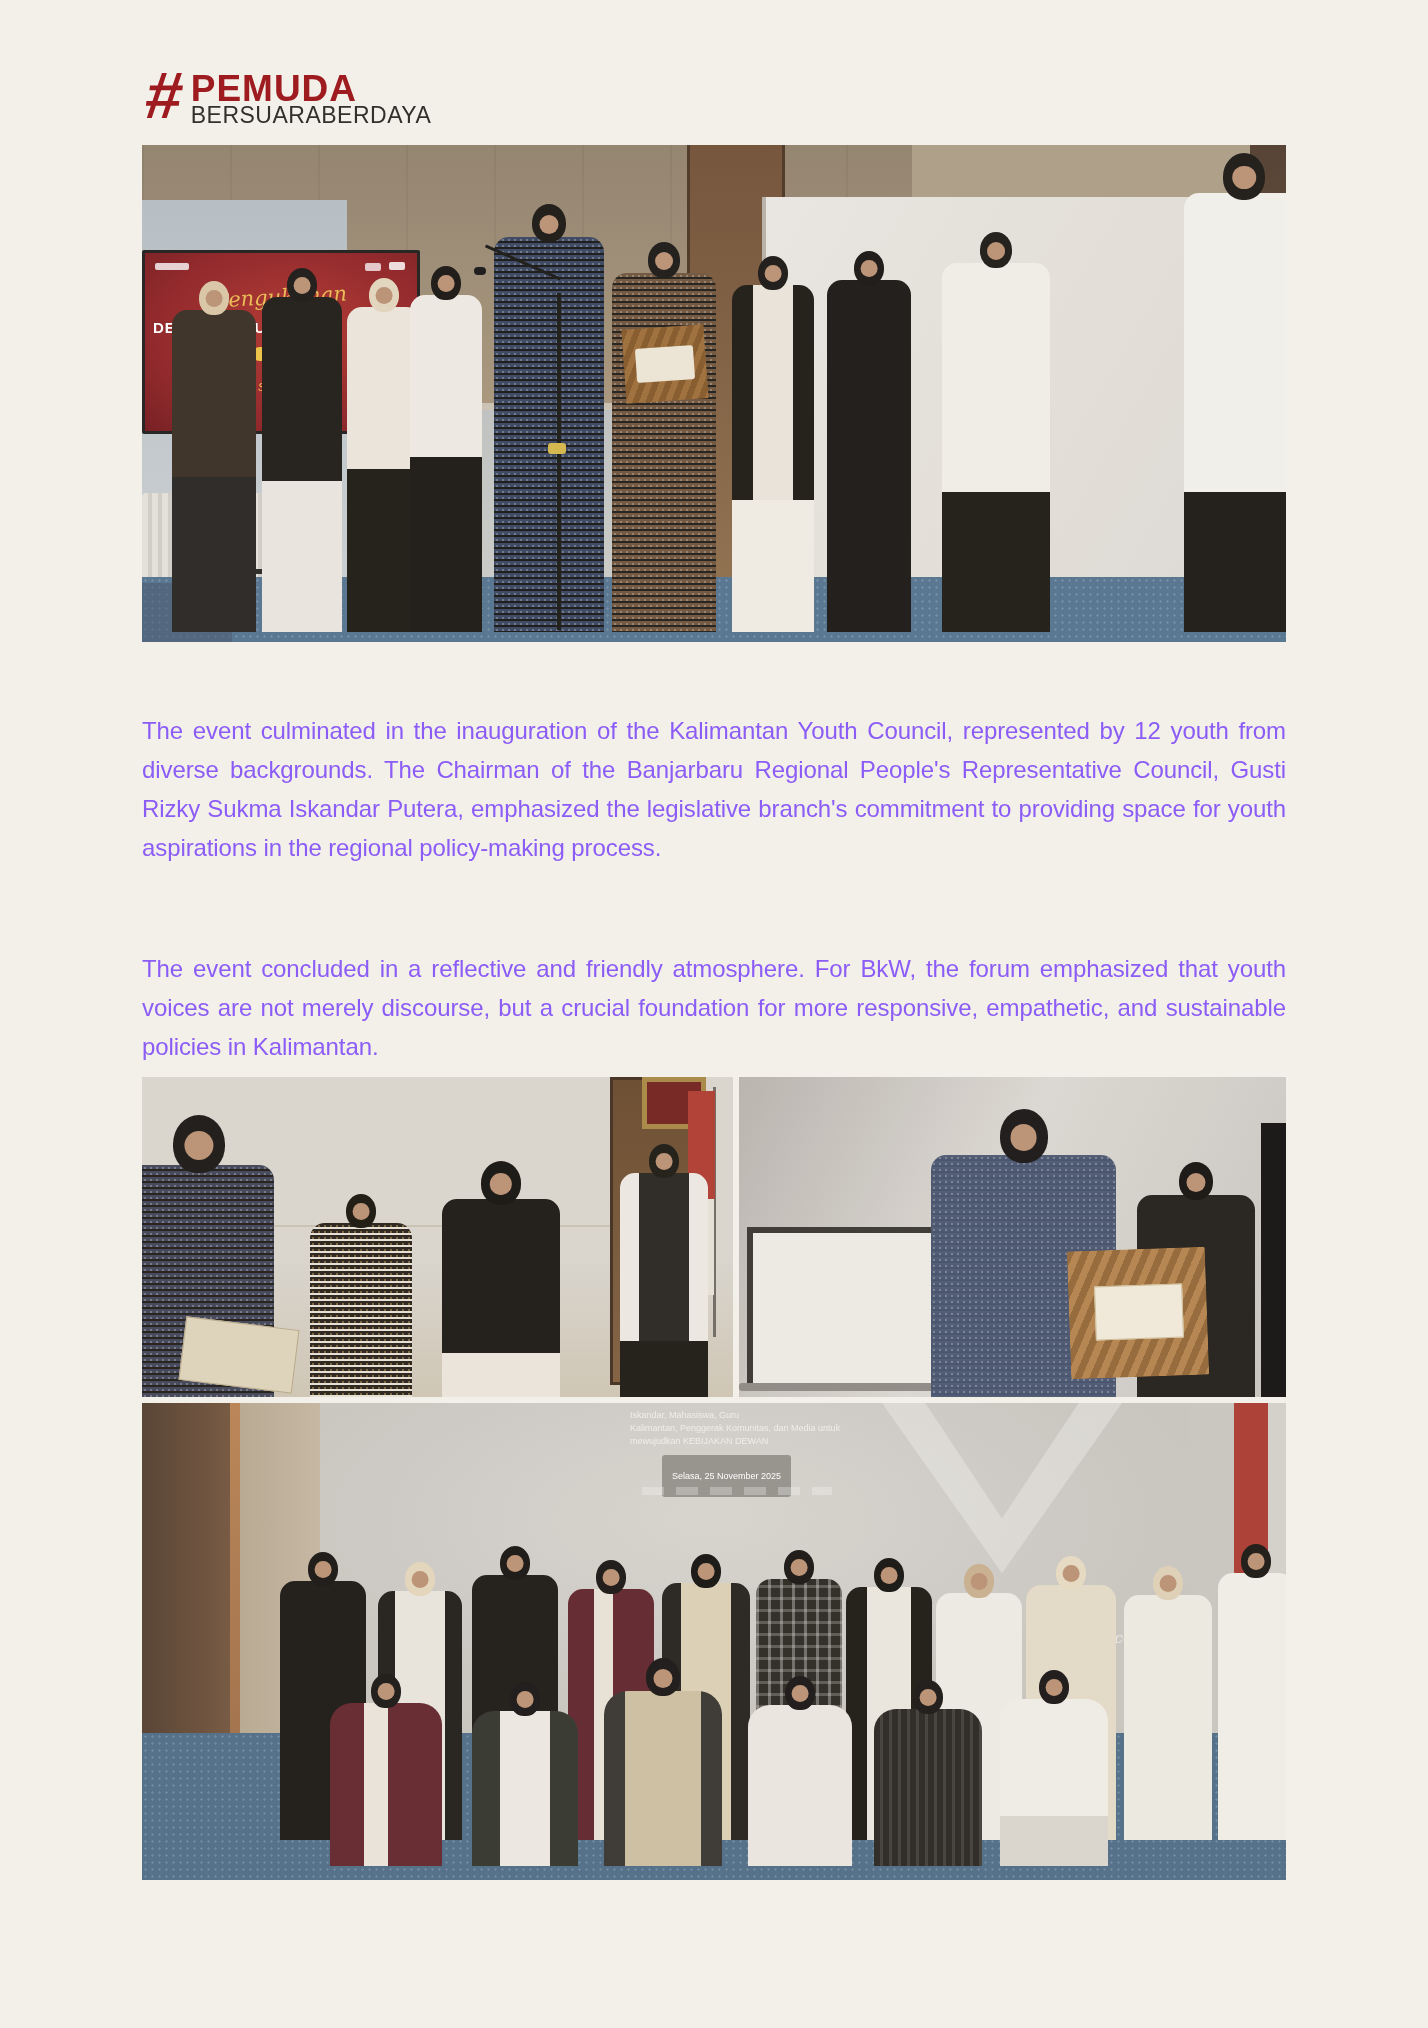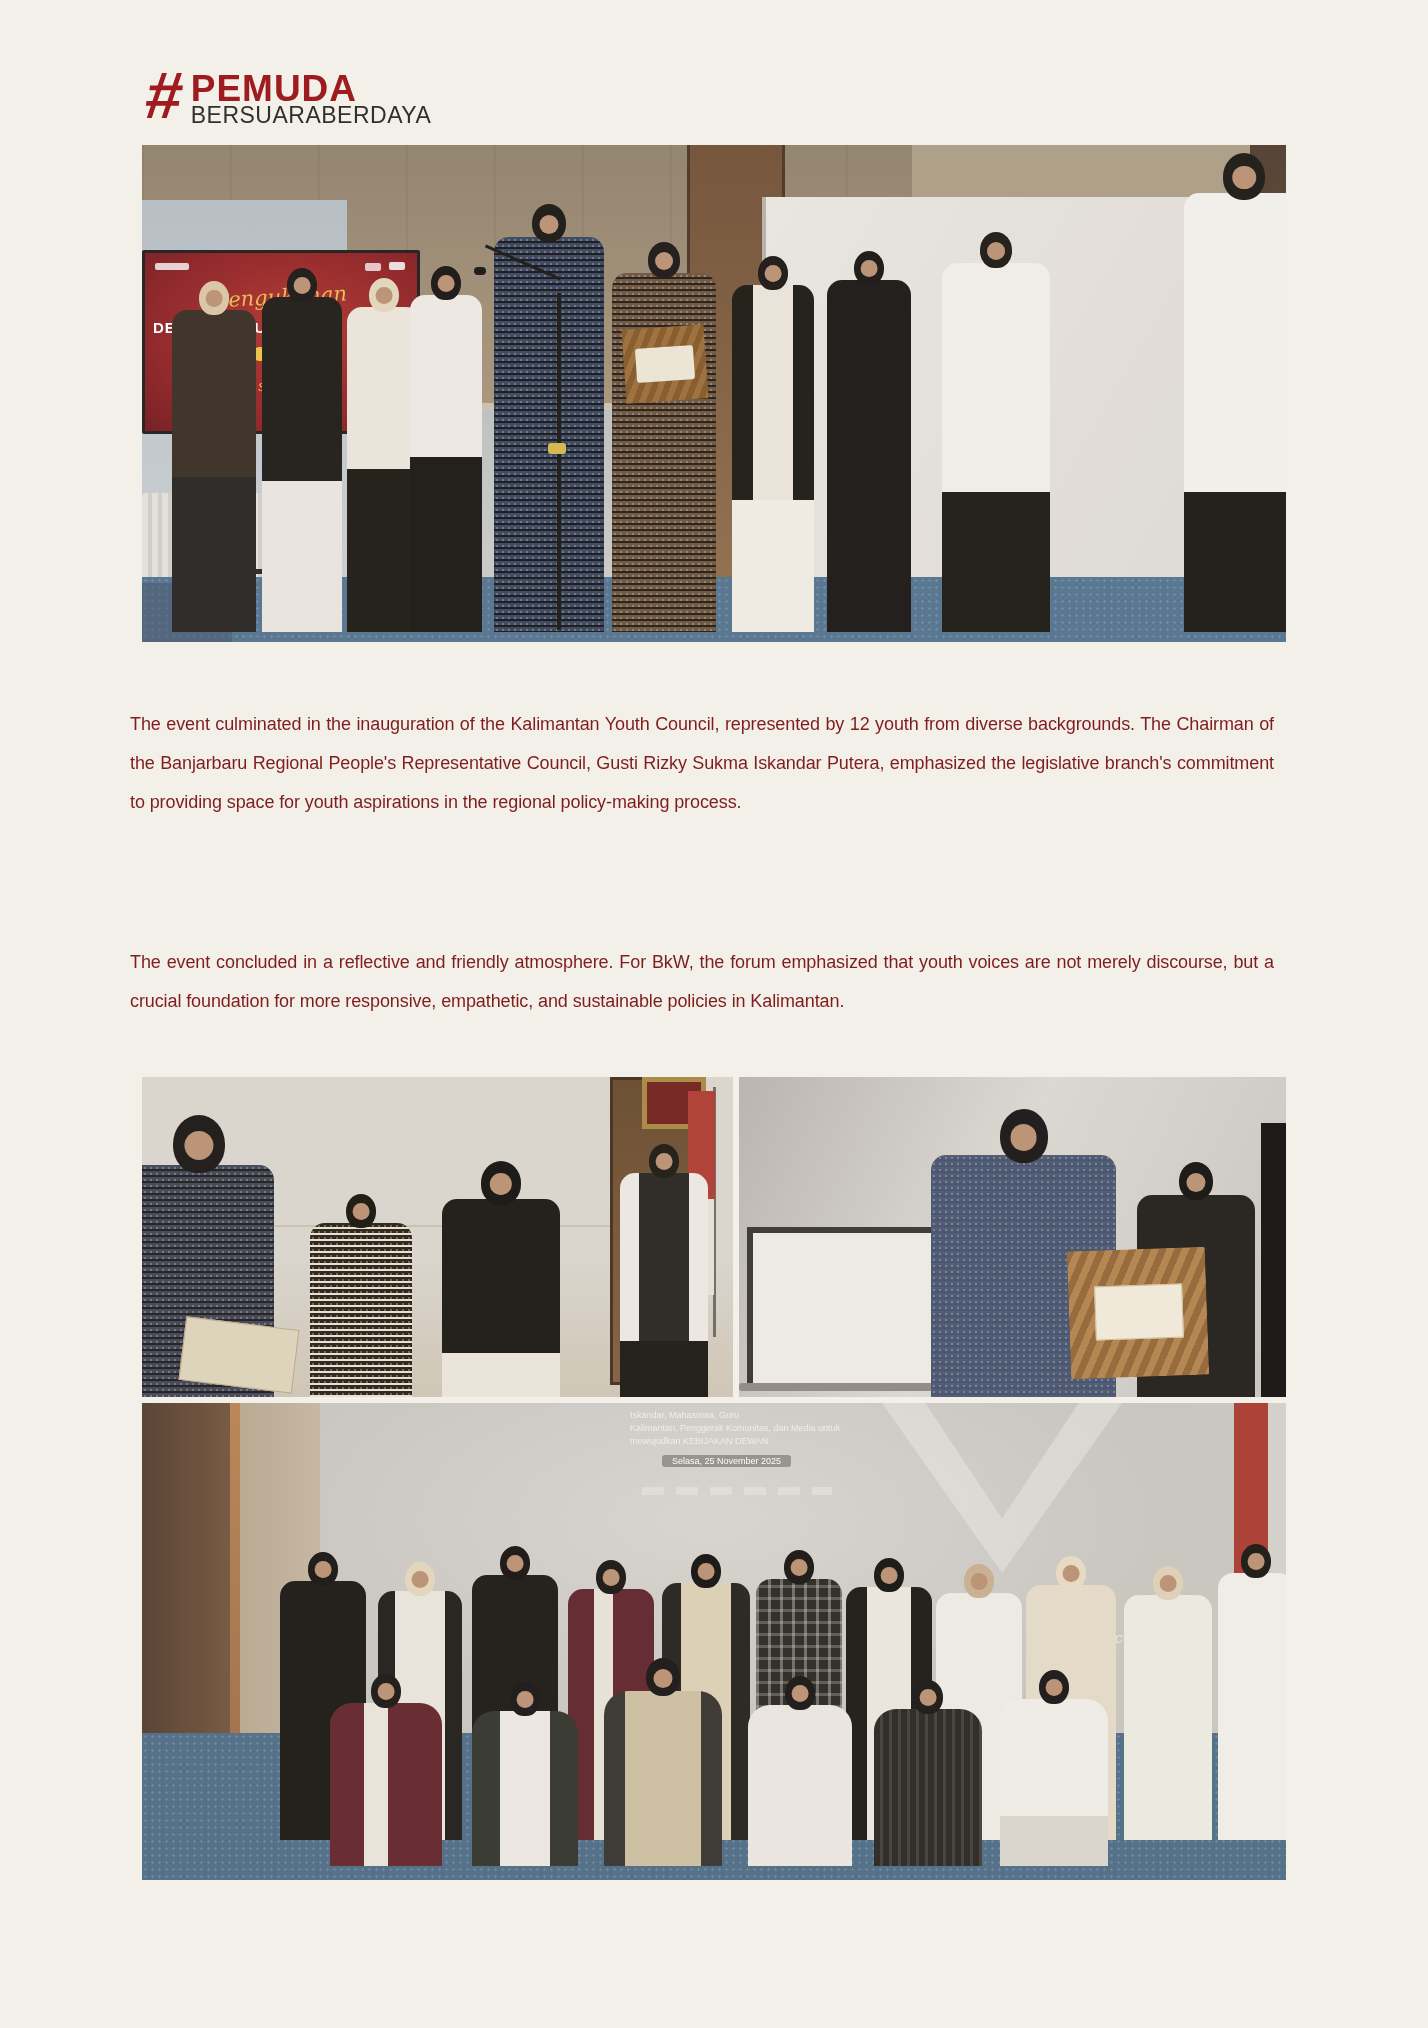--- a/index.html
+++ b/index.html
@@ -6,21 +6,21 @@
   #page{position:relative;width:1428px;height:2028px;background:#f3f0ea;font-family:"Liberation Sans",sans-serif;overflow:hidden}
 
   
   #brand{position:absolute;left:146px;top:64px;display:flex;align-items:flex-start}
   #brand .hash{font-size:66px;line-height:62px;font-weight:700;color:#9e1c20;transform:skewX(-7deg);letter-spacing:-2px}
   #brand .txt{margin-left:10px;padding-top:10px}
   #brand .nm{font-size:37px;line-height:29px;font-weight:700;color:#9e1c20;letter-spacing:1px}
   #brand .tg{font-size:23px;line-height:24px;color:#33302c;letter-spacing:.5px}
 
   
-  .para{position:absolute;left:130px;width:1144px;font-size:18px;line-height:39px;color:#7f1d1d;text-align:justify;letter-spacing:-.1px}
+  .para{position:absolute;left:142px;width:1144px;font-size:24px;line-height:39px;color:#8b5cf6;text-align:justify;letter-spacing:-.1px}
   #para1{top:687px}
   #para2{top:925px}
 
   
   .photo{position:absolute;overflow:hidden}
   .photo::after{content:"";position:absolute;inset:0;background:rgba(236,231,221,.07);pointer-events:none;z-index:60}
   .r{position:absolute}
 
   
   .fig{position:absolute;border-radius:15px 15px 0 0;z-index:20}
@@ -128,21 +128,21 @@
     <div class="r" style="left:0;top:0;width:88px;height:477px;background:linear-gradient(90deg,#4f3a2a,#6f5138)"></div>
     <div class="r" style="left:88px;top:0;width:10px;height:477px;background:linear-gradient(180deg,#b4743c,#8a5327);opacity:.85"></div>
     <div class="r" style="left:98px;top:0;width:80px;height:340px;background:linear-gradient(90deg,#b5a68e,#c3b59e)"></div>
     <div class="r" style="left:178px;top:0;width:870px;height:330px;background:radial-gradient(ellipse at 45% 35%,#d6d3cd,#c6c3bd 75%)"></div>
 
     <div class="r" style="left:488px;top:6px;width:370px;color:#f4f3f0;font-size:9px;line-height:13px;filter:blur(.4px);opacity:.9;z-index:2">
       <div>Iskandar, Mahasiswa, Guru</div>
       <div>Kalimantan, Penggerak Komunitas, dan Media untuk</div>
       <div>mewujudkan KEBIJAKAN DEWAN</div>
     </div>
-    <div class="r" style="left:520px;top:52px;padding:1px 10px;background:rgba(130,127,120,.8);color:#fff;font-size:9px;border-radius:3px;filter:blur(.3px);z-index:2">Selasa, 25 November 2025</div>
+    <div class="r" style="left:520px;top:52px;padding:16px 10px;background:rgba(130,127,120,.8);color:#fff;font-size:9px;border-radius:3px;filter:blur(.3px);z-index:2">Selasa, 25 November 2025</div>
     <div class="r" style="left:500px;top:84px;width:190px;height:8px;background:repeating-linear-gradient(90deg,rgba(255,255,255,.55) 0 22px,transparent 22px 34px);filter:blur(.6px);opacity:.5;z-index:2"></div>
     <div class="r" style="left:740px;top:0;width:240px;height:170px;background:rgba(238,236,231,.7);clip-path:polygon(50% 100%,0 0,18% 0,50% 68%,82% 0,100% 0);filter:blur(.6px);opacity:.65;z-index:2"></div>
     <div class="r" style="left:920px;top:226px;font-family:'DejaVu Serif',serif;font-style:italic;font-size:15px;color:#f2f1ed;filter:blur(.4px);opacity:.85;z-index:2">the Voices</div>
 
     <div class="r" style="left:1092px;top:0;width:34px;height:180px;background:#a8362c;z-index:3"></div>
     <div class="r" style="left:1094px;top:180px;width:30px;height:82px;background:#ddd7cb;z-index:3"></div>
     <div class="r" style="left:1126px;top:0;width:18px;height:330px;background:#d2cfc9;z-index:3"></div>
     <div class="r dots" style="left:0;top:330px;width:1144px;height:147px;background-color:#4a6a84;z-index:10"></div>
 
     <div class="fig" style="left:138px;width:86px;top:178px;bottom:40px;--h:#12100c;--f:#b98f6f;background:#16130f"></div>

